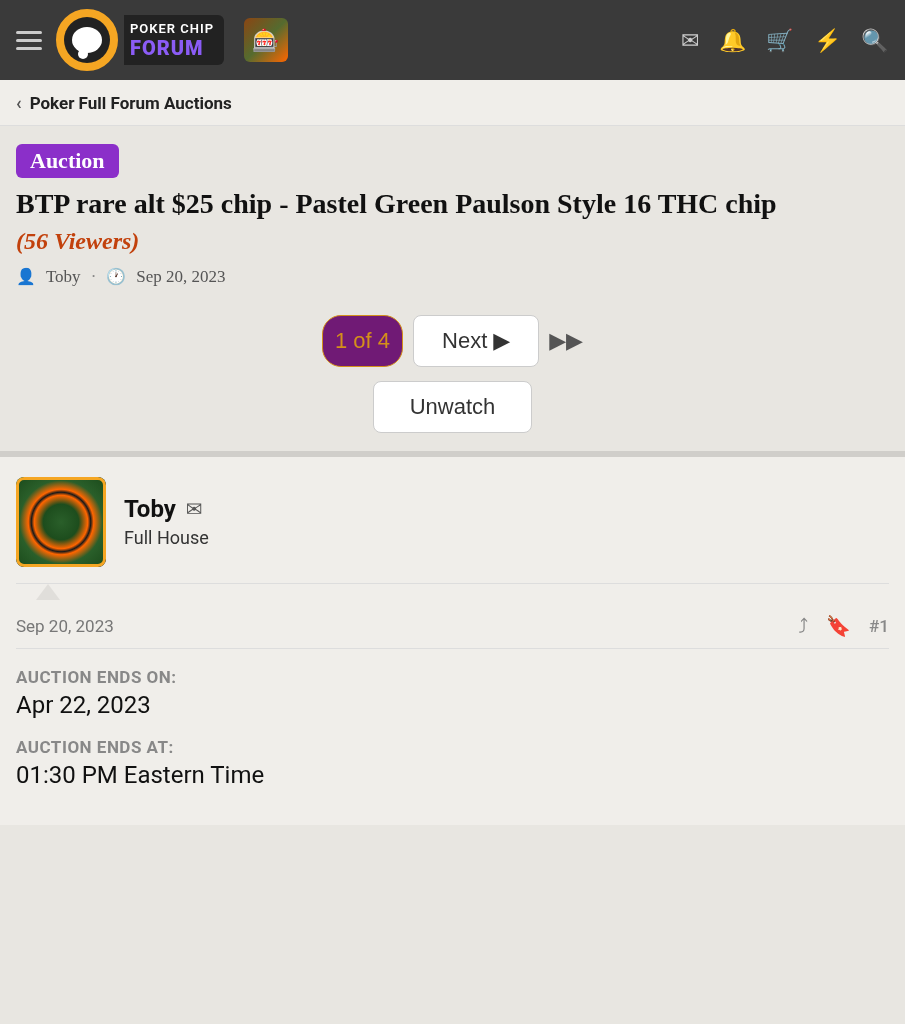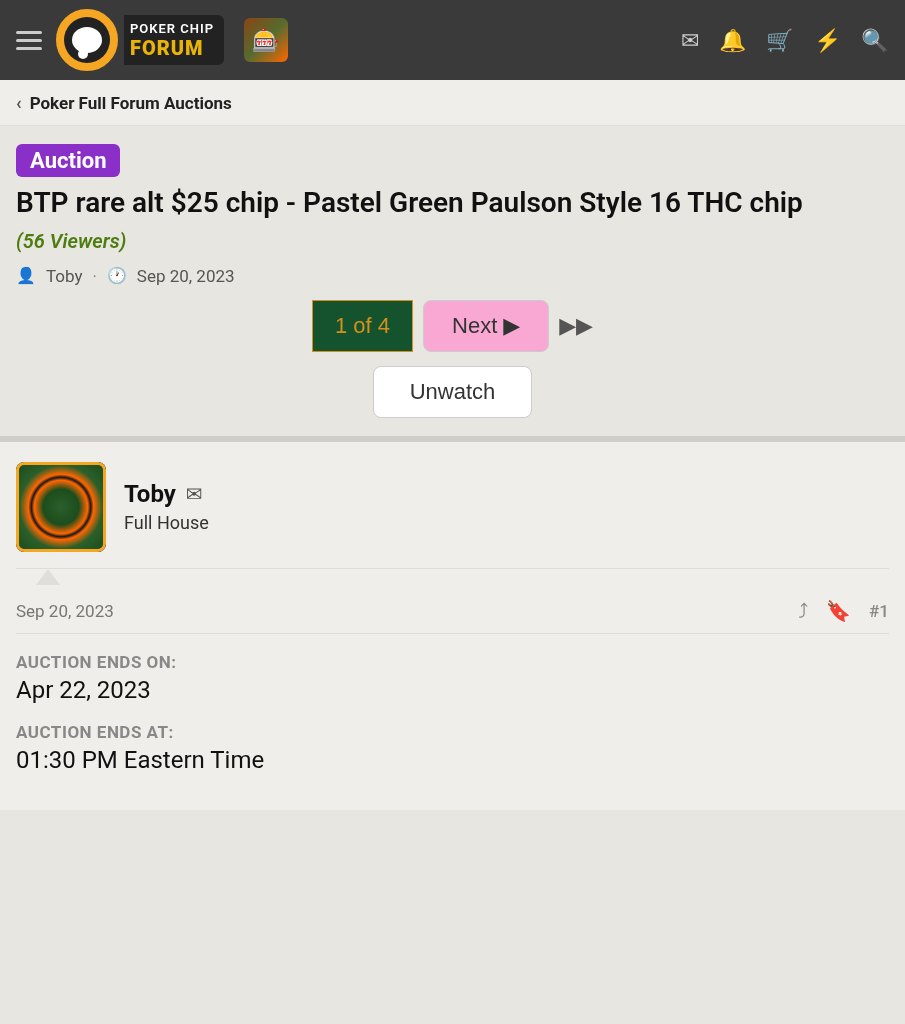--- a/index.html
+++ b/index.html
@@ -87,21 +87,21 @@
       margin-left: -4px;
     }
     .logo-poker-chip {
       color: white;
       font-size: 13px;
       font-weight: 600;
       letter-spacing: 1px;
       line-height: 1.2;
     }
     .logo-forum {
-      color: #eab308;
+      color: #8b5cf6;
       font-size: 20px;
       font-weight: 900;
       letter-spacing: 1px;
       line-height: 1.1;
     }
 
     .avatar-thumb {
       width: 44px;
       height: 44px;
       border-radius: 6px;
@@ -148,21 +148,22 @@
     }
 
     
     .main-content {
       background: #e8e6e1;
       padding: 16px 16px 0 16px;
     }
 
     
     .title-area {
-      margin-bottom: 0;
+      margin-bottom: 14px;
+      font-family: Liberation Serif, serif;
     }
     .title-row {
       display: flex;
       align-items: flex-start;
       flex-wrap: wrap;
       gap: 8px;
       margin-bottom: 8px;
     }
     .auction-badge {
       background: #8b2fc9;
@@ -175,22 +176,22 @@
       flex-shrink: 0;
       margin-top: 2px;
     }
     .post-title {
       font-size: 28px;
       font-weight: 600;
       color: #111;
       line-height: 1.3;
     }
     .viewers-text {
-      color: #4d7c0f;
-      font-size: 20px;
+      color: #c2410c;
+      font-size: 24px;
       font-style: italic;
       white-space: nowrap;
     }
 
     .meta-row {
       display: flex;
       align-items: center;
       gap: 10px;
       color: #555;
       font-size: 17px;
@@ -206,31 +207,31 @@
 
     
     .pagination-area {
       display: flex;
       align-items: center;
       justify-content: center;
       gap: 10px;
       padding: 14px 0;
     }
     .page-indicator {
-      background: #14532d;
+      background: #701a75;
       border: 1.5px solid #d4901a;
-      border-radius: 0;
-      padding: 12px 22px;
+      border-radius: 19px;
+      padding: 12px 12px;
       font-size: 22px;
       color: #d4901a;
       font-weight: 500;
       cursor: pointer;
     }
     .next-btn {
-      background: #f9a8d4;
+      background: #ffffff;
       border: 1.5px solid #ccc;
       border-radius: 8px;
       padding: 12px 28px;
       font-size: 22px;
       color: #333;
       display: flex;
       align-items: center;
       gap: 6px;
       cursor: pointer;
     }

